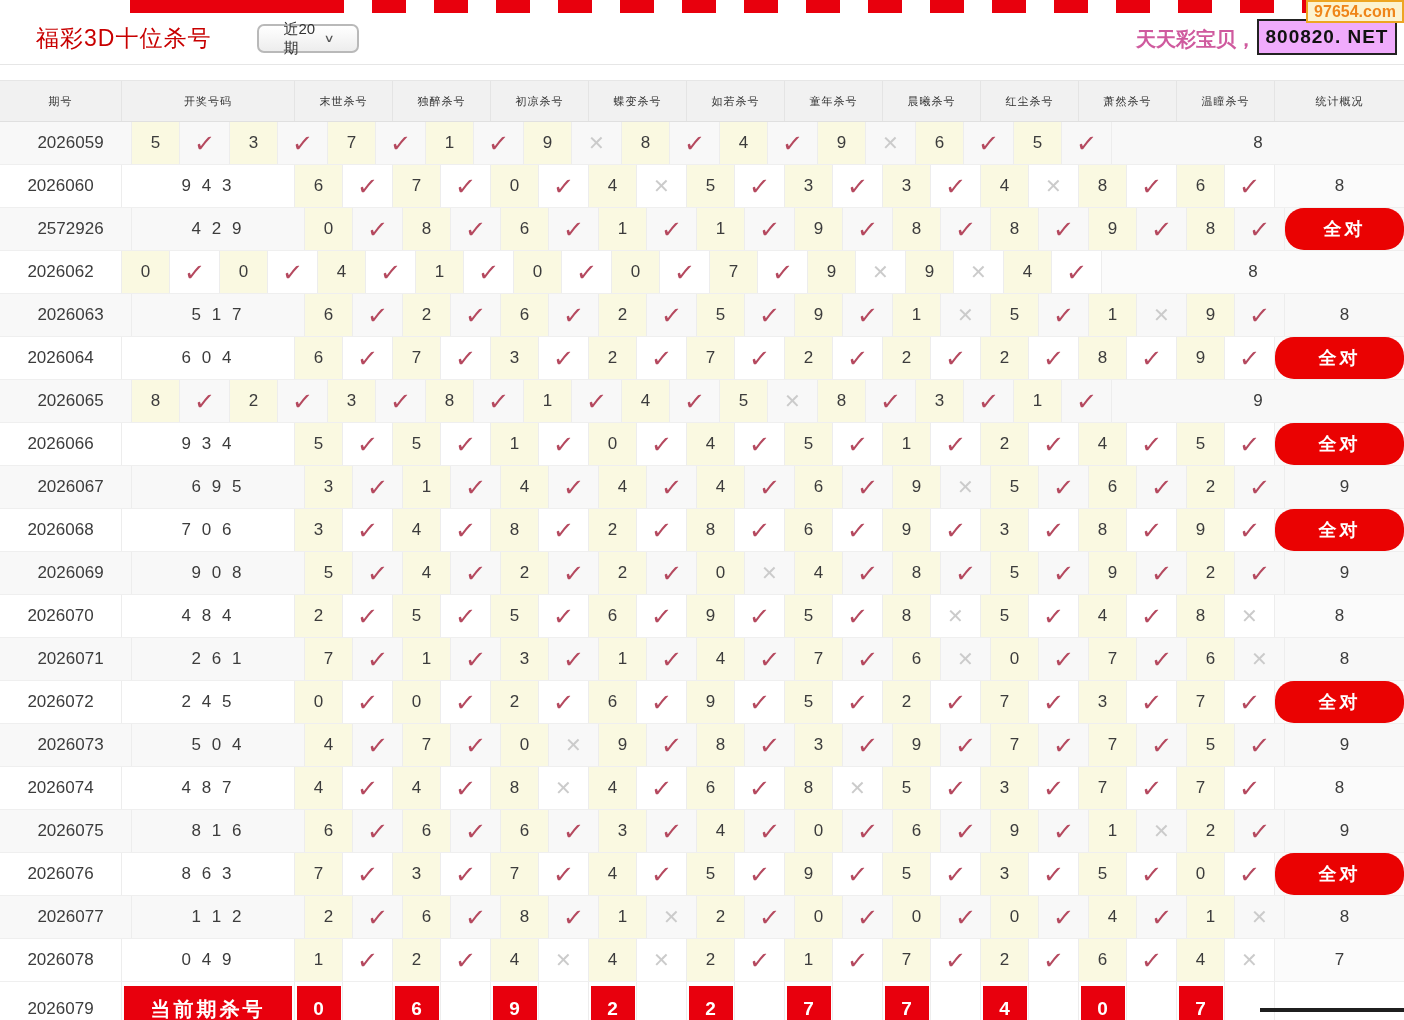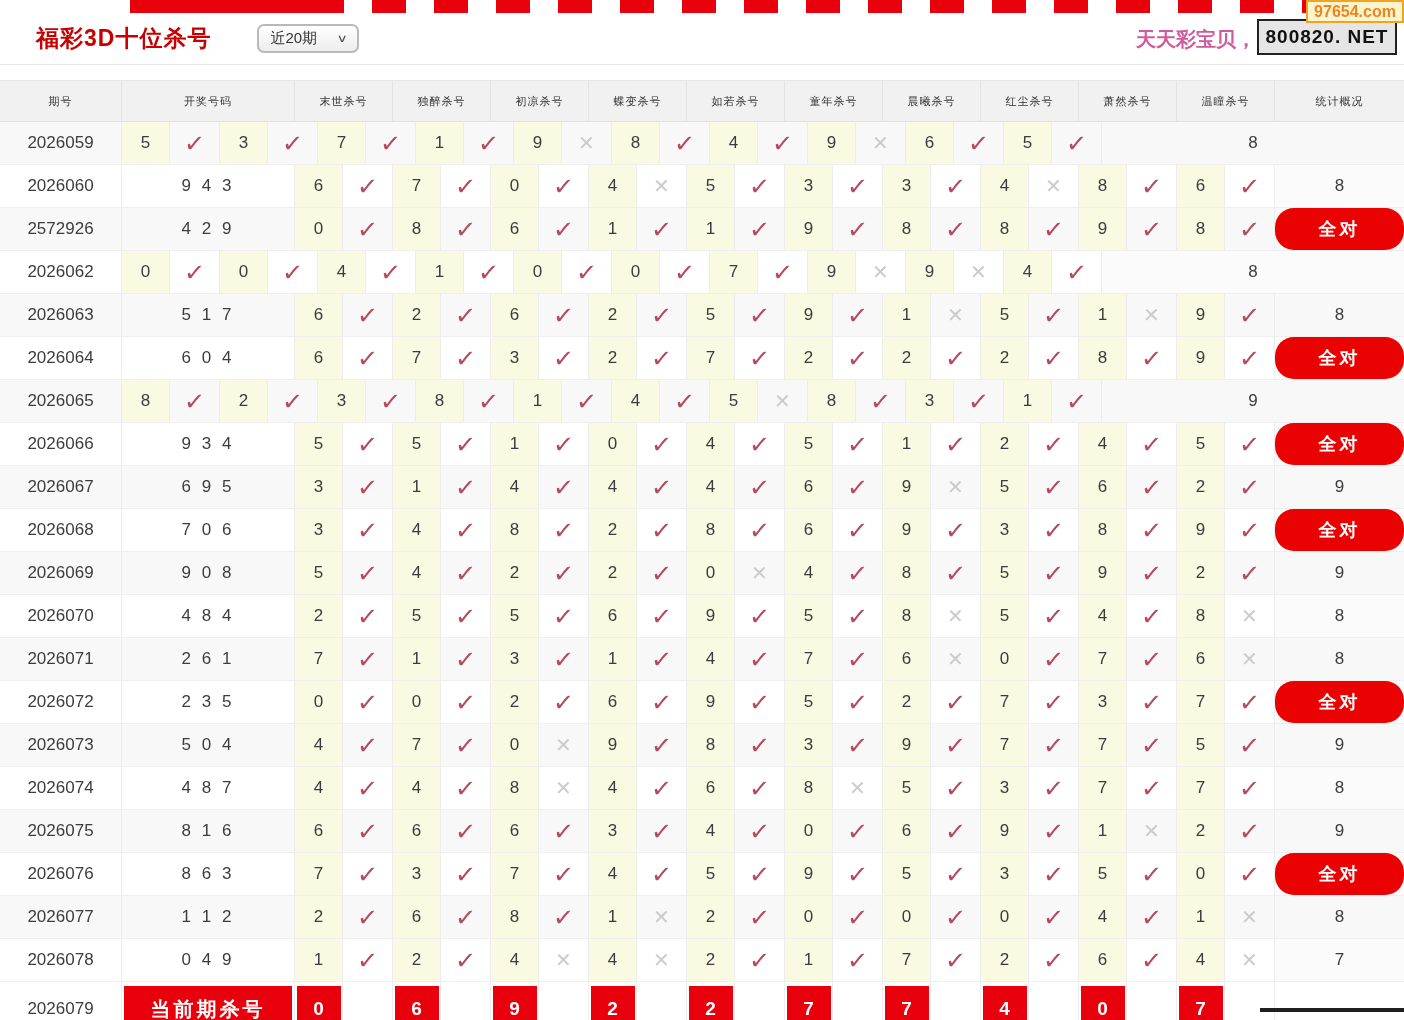--- a/index.html
+++ b/index.html
@@ -7,39 +7,39 @@
     width:1404px;height:1020px;position:relative;overflow:hidden;
     background:#fff;font-family:"Liberation Sans","DejaVu Sans",sans-serif;
     -webkit-font-smoothing:antialiased;
   }
   
   .topstrip{position:relative;height:13px;background:repeating-linear-gradient(90deg,#e8000d 0 34px,#fff 34px 62px);}
   .topstrip::before{content:"";position:absolute;left:0;top:0;width:130px;height:13px;background:#fff;}
   .topstrip::after{content:"";position:absolute;left:130px;top:0;width:202px;height:13px;background:#e8000d;}
   
   .titlebar{position:relative;height:52px;display:flex;align-items:center;padding-left:36px;box-sizing:border-box;background:#fff;border-bottom:1px solid #e6e6e6;}
-  .page-title{color:#c80000;font-size:23px;font-weight:bold;letter-spacing:1px;text-align:right;}
+  .page-title{color:#c80000;font-size:23px;font-weight:normal;letter-spacing:1px;text-align:right;}
   .range-select{margin-left:46px;width:102px;height:29px;border:2px solid #b9b9b9;border-radius:7px;
     background:linear-gradient(#ffffff,#ededed);display:flex;align-items:center;justify-content:space-between;
-    padding:0 11px;box-sizing:border-box;font-size:15px;color:#333;cursor:pointer;}
+    padding:0 24px;box-sizing:border-box;font-size:15px;color:#333;cursor:pointer;}
   .chev{font-size:11px;color:#555;transform:scaleX(1.4);}
   .promo-text{position:absolute;right:148px;top:13px;color:#cf5a9e;font-size:20px;font-weight:bold;white-space:nowrap;}
-  .netbox{position:absolute;right:7px;top:6px;width:136px;height:32px;border:2px solid #222;background:#e5e5e5;
+  .netbox{position:absolute;right:7px;top:6px;width:136px;height:32px;border:2px solid #222;background:#f0abfc;
     display:flex;align-items:center;justify-content:center;color:#111;font-weight:bold;font-size:19px;letter-spacing:1px;z-index:4;}
   .site-badge{position:absolute;right:0;top:0;width:98px;height:23px;background:#fcf3cf;border:2px solid #eda522;
     box-sizing:border-box;display:flex;align-items:center;justify-content:center;
     color:#ef8519;font-size:16px;font-weight:bold;z-index:6;}
   .gapband{height:15px;background:#fff;border-bottom:1px solid #e6e6e6;}
   
   .thead{display:flex;height:40px;background:#f1f1f1;border-bottom:1px solid #e0e0e0;}
   .hcell{display:flex;align-items:center;justify-content:center;font-size:11px;color:#333;
     border-right:1px solid #e4e4e4;box-sizing:border-box;letter-spacing:1px;}
   .w-period{width:122px;} .w-draw{width:173px;} .w-exp{width:98px;} .w-res{flex:1;border-right:none;}
   .trow{display:flex;height:42px;border-bottom:1px solid #efefef;background:#fff;}
-  .trow.alt{background:#f8f8f8;}
+  .trow.alt{background:#f8f8f8;padding-left:10px;}
   .cell{display:flex;align-items:center;justify-content:center;box-sizing:border-box;
     border-right:1px solid #ededed;font-size:17px;color:#3c3c3c;}
   .c-period{width:122px;}
   .c-draw{width:173px;letter-spacing:3px;}
   .c-digit{width:48px;background:#faf9e1;}
   .c-mark{width:50px;}
   .c-res{flex:1;border-right:none;background:rgba(249,249,249,.6);}
   .mark-ok{color:#b5495f;font-size:25px;font-weight:bold;line-height:1;transform:rotate(4deg);}
   .mark-x{color:#cbcbcb;font-size:20px;font-weight:bold;line-height:1;}
   .perfect{width:100%;height:100%;background:#ea0202;color:#fff;display:flex;align-items:center;
@@ -673,21 +673,21 @@
           <span class="mark-ok">✓</span>
         </div>
         <div class="cell c-digit">6</div>
         <div class="cell c-mark">
           <span class="mark-x">✕</span>
         </div>
         <div class="cell c-res">8</div>
       </div>
       <div class="trow">
         <div class="cell c-period">2026072</div>
-        <div class="cell c-draw">2 3 5</div>
+        <div class="cell c-draw">2 4 5</div>
         <div class="cell c-digit">0</div>
         <div class="cell c-mark">
           <span class="mark-ok">✓</span>
         </div>
         <div class="cell c-digit">0</div>
         <div class="cell c-mark">
           <span class="mark-ok">✓</span>
         </div>
         <div class="cell c-digit">2</div>
         <div class="cell c-mark">

